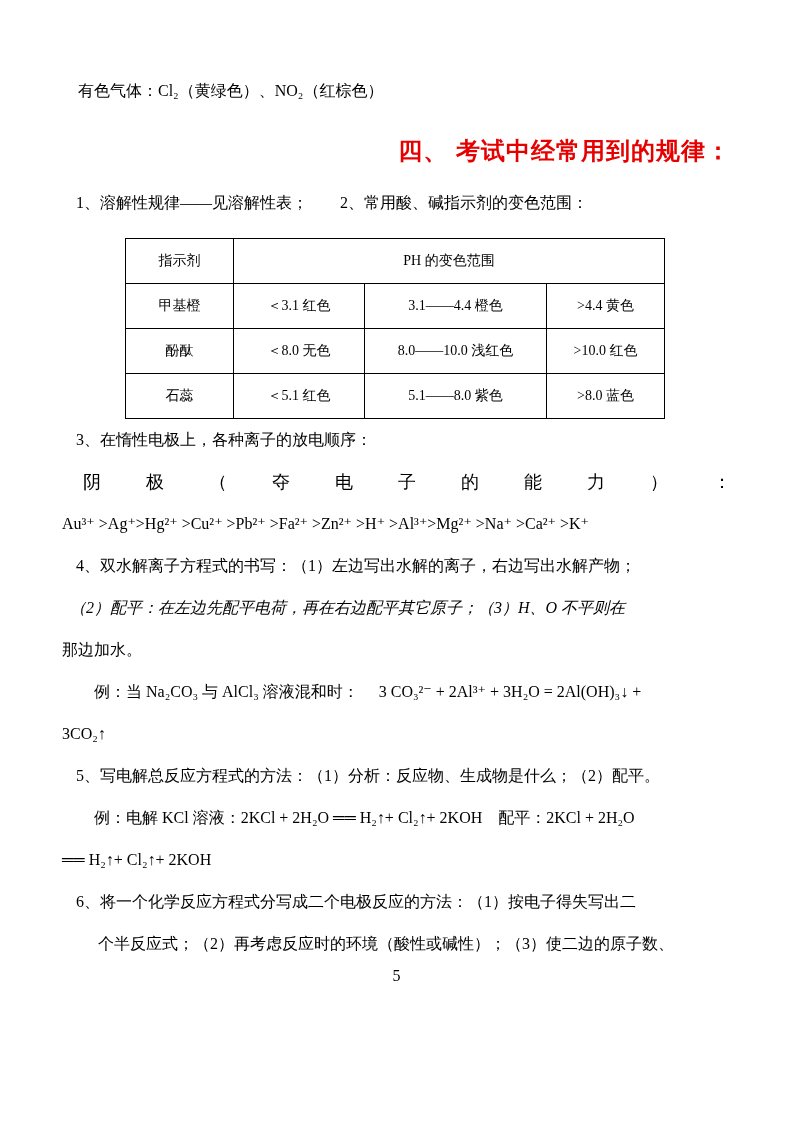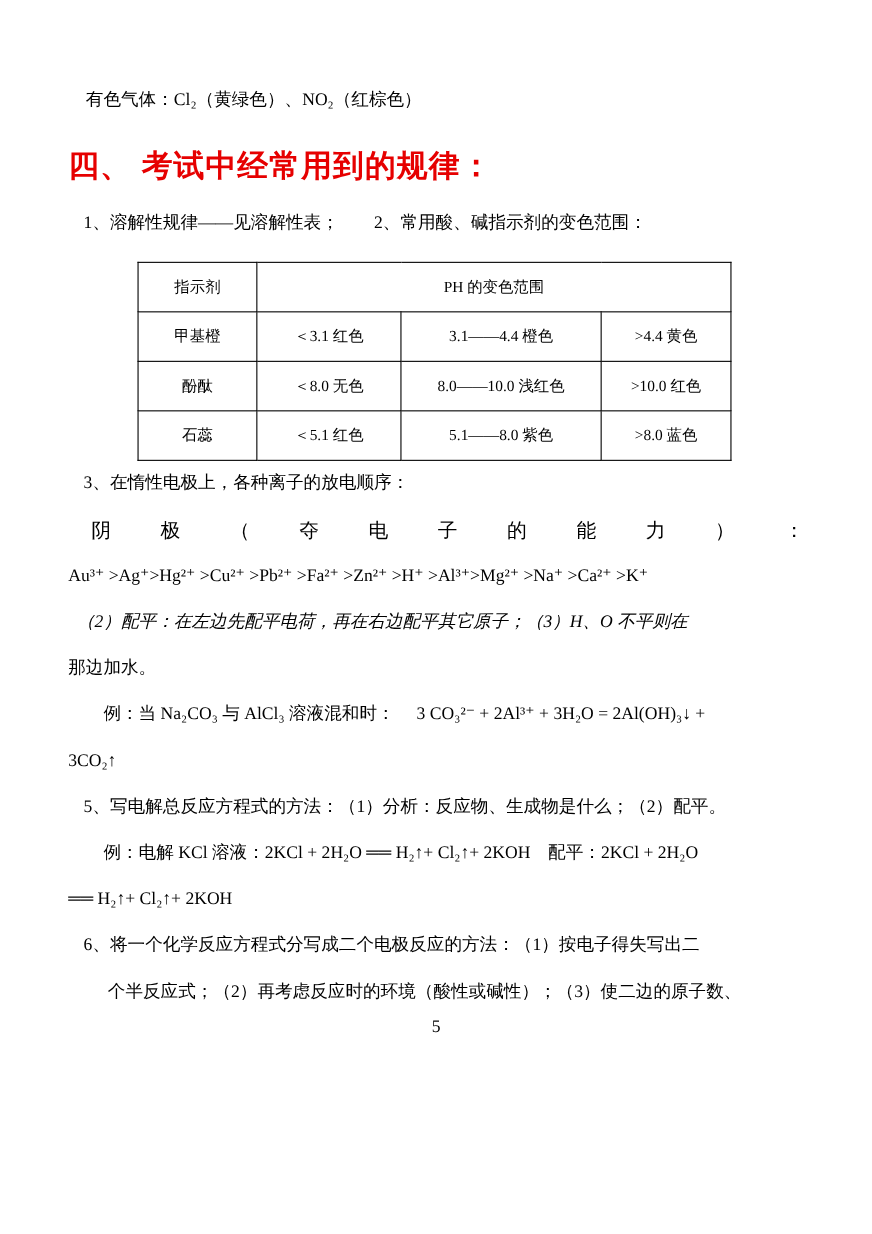--- a/index.html
+++ b/index.html
@@ -22,23 +22,24 @@
   .ind8  { padding-left:8px;font-style:italic; }
   .ind14 { padding-left:14px; }
   .ind16 { padding-left:16px; }
   .ind32 { padding-left:32px; }
   .ind36 { padding-left:36px; }
   .heading {
     margin-top:18px;
     height:42px; line-height:42px;
     font-family:"Liberation Sans","DejaVu Sans",sans-serif;
     font-weight:bold;
-    font-size:28px;
+    font-size:24px;
     letter-spacing:1px;
     color:#e60000;
+    text-align:right;
   }
   table.indicator {
     border-collapse:collapse;
     table-layout:fixed;
     margin:14px 0 0 63px;
   }
   table.indicator td, table.indicator th {
     border:1.5px solid #000000;
     height:45px;
     text-align:center;
@@ -117,20 +118,21 @@
       <span>能</span>
       <span>力</span>
       <span>）</span>
       <span>：</span>
     </div>
 
   <div class="line">Au³⁺ &gt;Ag⁺&gt;Hg²⁺ &gt;Cu²⁺ &gt;Pb²⁺ &gt;Fa²⁺ &gt;Zn²⁺ &gt;H⁺ &gt;Al³⁺&gt;Mg²⁺ &gt;Na⁺ &gt;Ca²⁺ &gt;K⁺</div>
 
 
 
+  <div class="line ind14">4、双水解离子方程式的书写：（1）左边写出水解的离子，右边写出水解产物；</div>
   <div class="line ind8">（2）配平：在左边先配平电荷，再在右边配平其它原子；（3）H、O 不平则在</div>
   <div class="line">那边加水。</div>
   <div class="line ind32">例：当 Na₂CO₃ 与 AlCl₃ 溶液混和时：　 3 CO₃²⁻ + 2Al³⁺ + 3H₂O = 2Al(OH)₃↓  +</div>
   <div class="line">3CO₂↑</div>
 
   <div class="line ind14">5、写电解总反应方程式的方法：（1）分析：反应物、生成物是什么；（2）配平。</div>
   <div class="line ind32">例：电解 KCl 溶液：2KCl + 2H₂O ══ H₂↑+ Cl₂↑+ 2KOH　配平：2KCl + 2H₂O</div>
   <div class="line">══ H₂↑+ Cl₂↑+ 2KOH</div>
 
   <div class="line ind14">6、将一个化学反应方程式分写成二个电极反应的方法：（1）按电子得失写出二</div>

